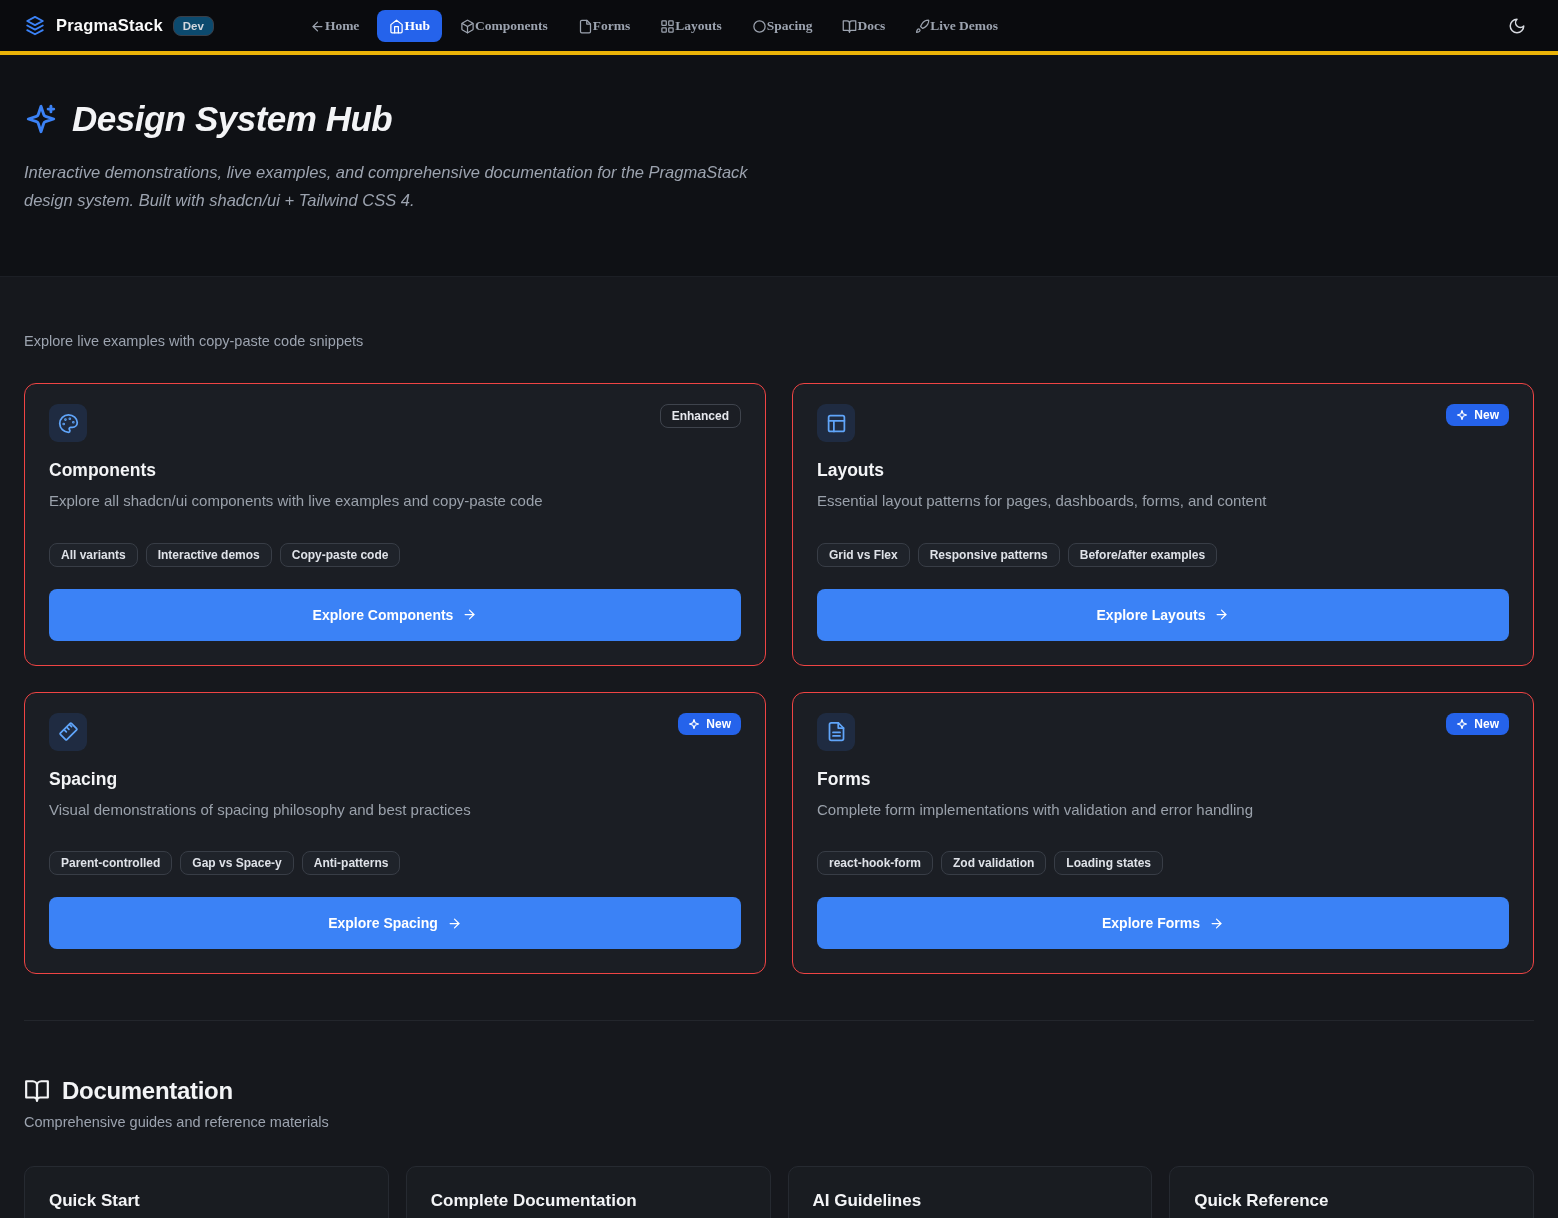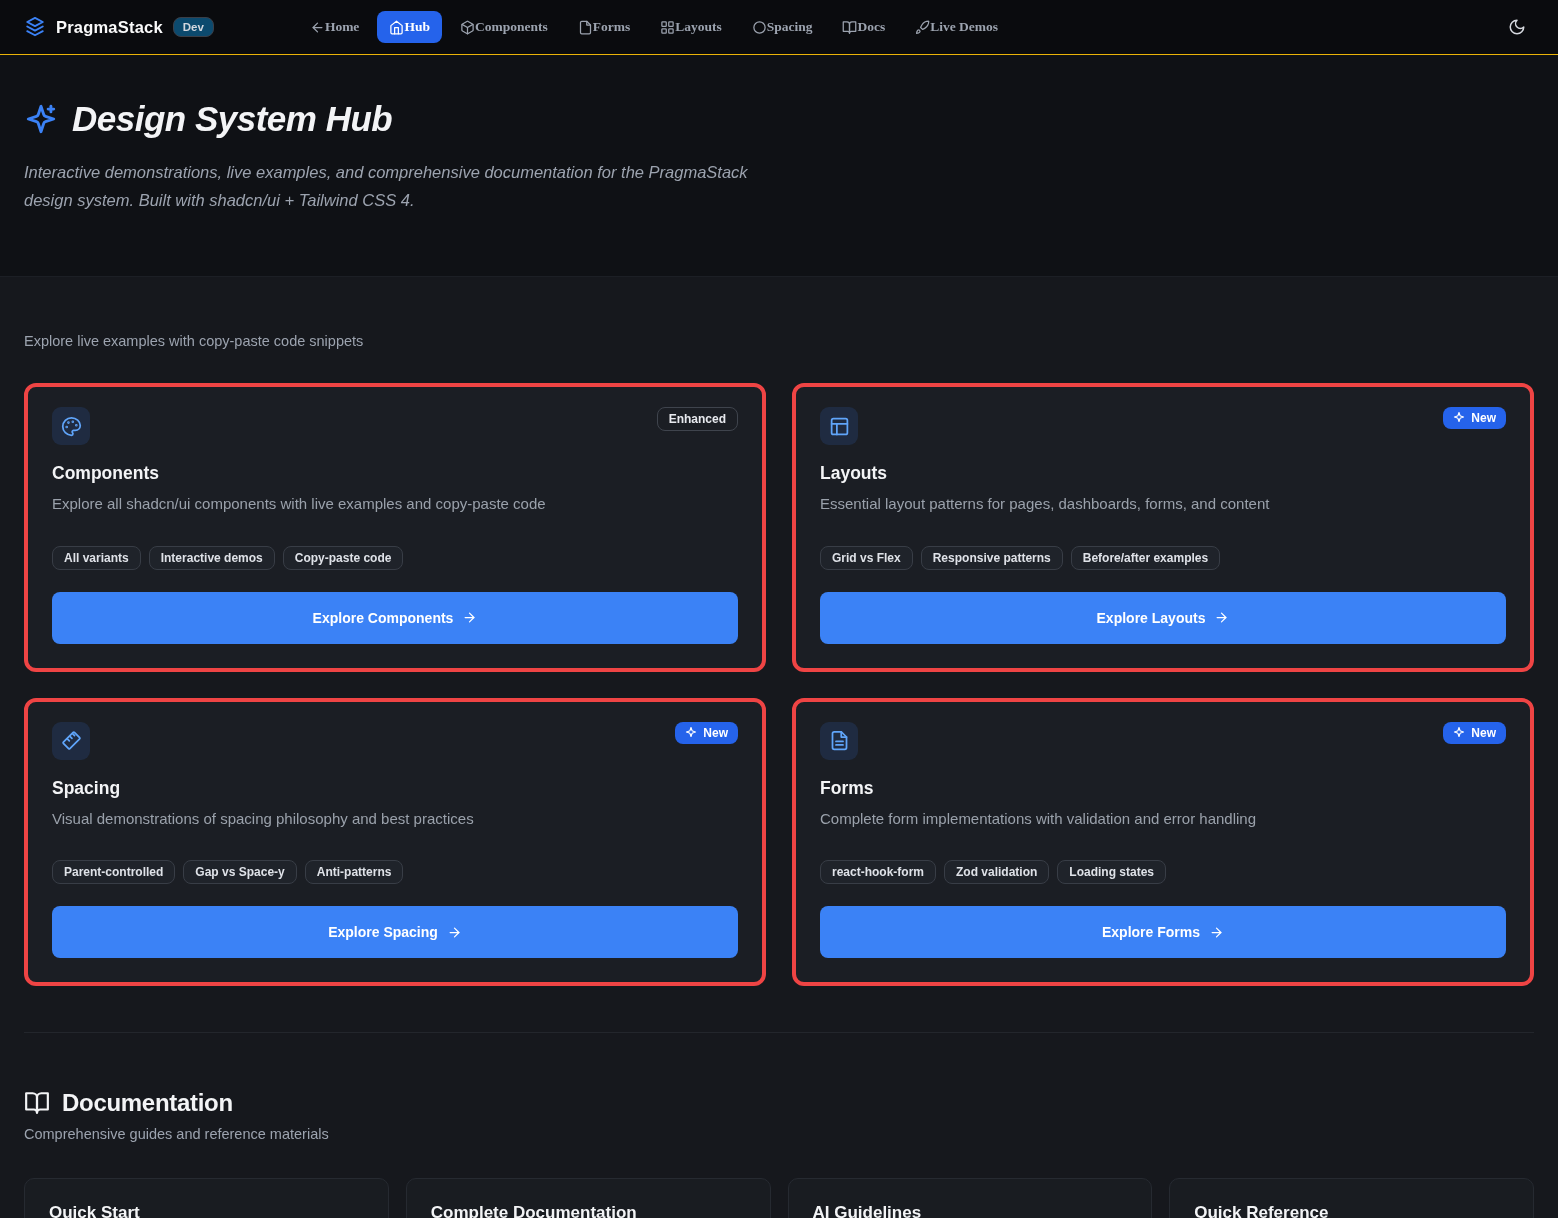--- a/index.html
+++ b/index.html
@@ -9,21 +9,21 @@
     color: #e7e9ee;
     font-family: "Liberation Sans", sans-serif;
     min-height: 1218px;
   }
   svg { display: block; }
 
   
   .navbar {
     height: 55px;
     background: #0a0b0e;
-    border-bottom: 1px solid #eab308;
+    border-bottom: 4px solid #eab308;
     display: flex;
     align-items: center;
     padding: 0 24px;
   }
   .brand { display: flex; align-items: center; gap: 10px; }
   .brand-icon { color: #3b82f6; }
   .brand-name { font-size: 16.5px; font-weight: bold; color: #fafafa; letter-spacing: .2px; }
   .dev-badge {
     font-size: 11.5px; font-weight: bold; color: #d3d7de;
     border: 1px solid #3a3f48; border-radius: 8px;
@@ -71,37 +71,37 @@
     display: flex; align-items: center; gap: 12px;
   }
   .section-sub { margin: 9px 0 0 0; color: #9ca3af; font-size: 14.5px; }
 
   
   .demo-grid {
     margin-top: 34px;
     display: grid; grid-template-columns: 1fr 1fr; gap: 26px;
   }
   .demo-card {
-    background: #1b1e24; border: 4px solid #ef4444; border-radius: 12px;
+    background: #1b1e24; border: 1px solid #ef4444; border-radius: 12px;
     padding: 20px 24px 24px 24px;
   }
   .card-top { display: flex; align-items: flex-start; justify-content: space-between; }
   .icon-tile {
     width: 38px; height: 38px; border-radius: 9px;
     background: rgba(59,130,246,0.14);
     display: flex; align-items: center; justify-content: center;
     color: #60a5fa;
   }
   .badge-outline {
     font-size: 12px; font-weight: bold; color: #e7e9ee;
     border: 1px solid #3f444d; border-radius: 8px; padding: 4px 11px;
     background: transparent;
   }
   .badge-new {
-    display: inline-flex; gap: 6px;
+    display: inline-flex; align-items: center; gap: 6px;
     font-size: 12px; font-weight: bold; color: #ffffff;
     background: #2563eb; border-radius: 8px; padding: 4px 10px;
   }
   .badge-new svg { width: 12px; height: 12px; }
   .demo-title { margin: 18px 0 0 0; font-size: 17.5px; font-weight: bold; color: #f3f4f6; }
   .demo-desc { margin: 9px 0 0 0; color: #9aa1ab; font-size: 15px; line-height: 1.5; }
   .tag-row { display: flex; flex-wrap: wrap; gap: 8px; margin-top: 30px; }
   .tag {
     font-size: 12px; font-weight: bold; color: #dfe2e8;
     border: 1px solid #383d46; border-radius: 8px; padding: 4px 11px;

